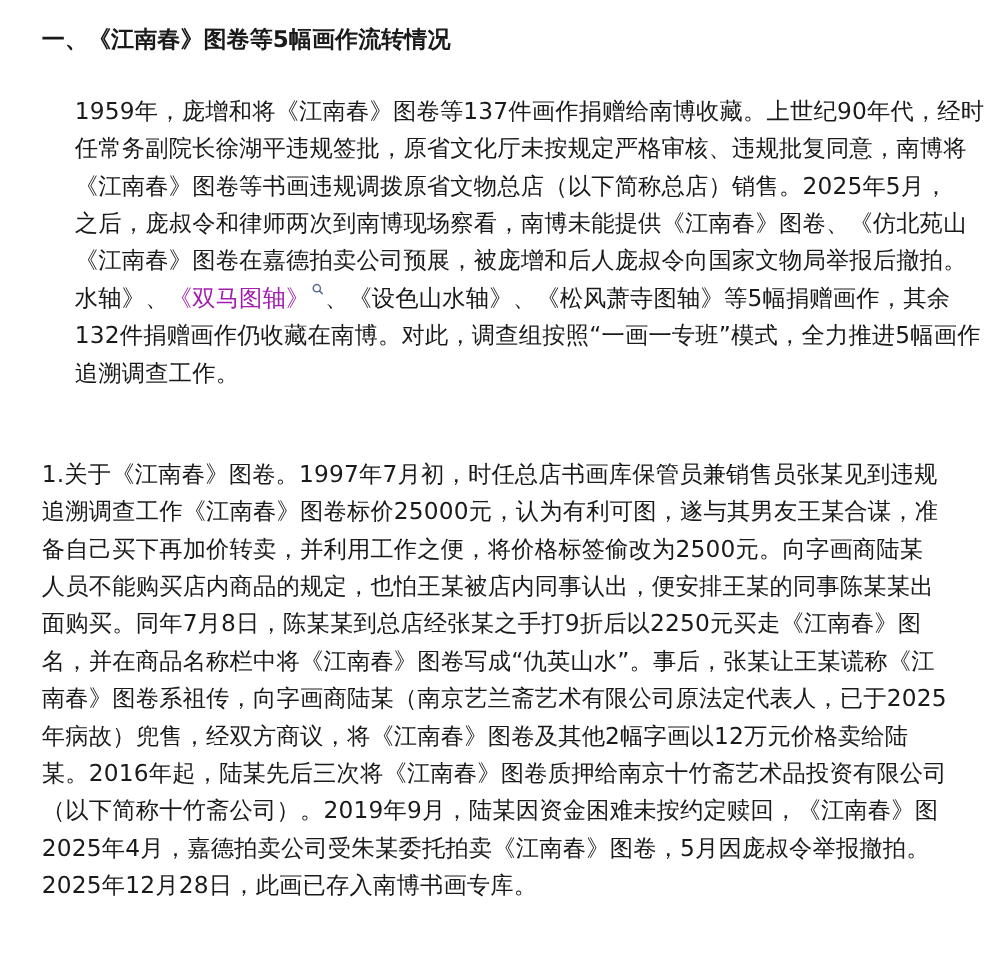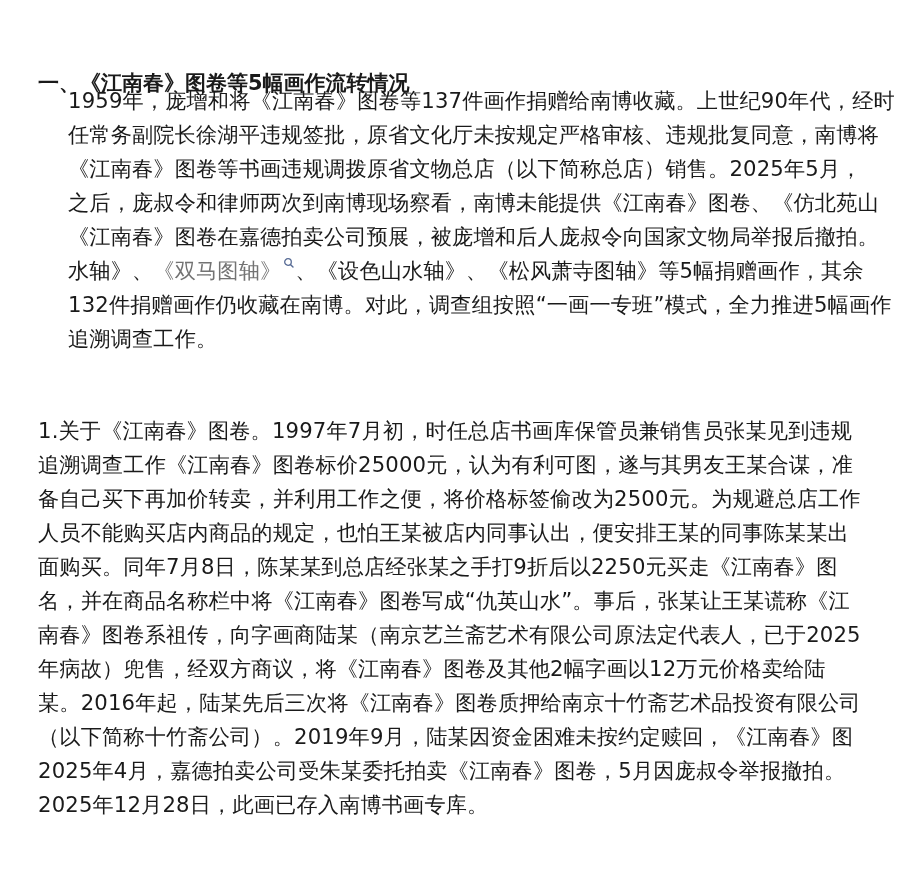--- a/index.html
+++ b/index.html
@@ -23,39 +23,38 @@
     }
     .heading {
       position: absolute;
       left: 0;
       top: 20px;
       font-size: 21px;
       font-weight: bold;
       line-height: 32px;
       white-space: nowrap;
       color: #1a1a1a;
-      margin-top: 47px;
     }
     .para {
       position: absolute;
       left: 0;
       width: 860px;
     }
     .line {
       display: block;
       height: 34px;
       line-height: 34px;
       font-size: 21.2px;
       white-space: nowrap;
       letter-spacing: 0.15px;
     }
     .p1 { top: 84px; margin-left: 30px; }
     .p2 { top: 414px; }
     .link {
-      color: #737373;
+      color: #a21caf;
       text-decoration: none;
       cursor: pointer;
       font-family: Liberation Mono, monospace;
     }
     .search-icon {
       display: inline-block;
       position: relative;
       width: 12px;
       height: 14px;
       vertical-align: top;
@@ -82,21 +81,21 @@
             <circle cx="5" cy="5" r="3.3" fill="none" stroke="#576b95" stroke-width="1.3"></circle>
             <line x1="7.4" y1="7.4" x2="10" y2="10" stroke="#576b95" stroke-width="1.4" stroke-linecap="round"></line>
           </svg></span><span>、《设色山水轴》、《松风萧寺图轴》等5幅捐赠画作，其余</span></span>
     <span class="line">132件捐赠画作仍收藏在南博。对此，调查组按照“一画一专班”模式，全力推进5幅画作</span>
     <span class="line">追溯调查工作。</span>
   </div>
 
   <div class="para p2">
     <span class="line">1.关于《江南春》图卷。1997年7月初，时任总店书画库保管员兼销售员张某见到违规</span>
     <span class="line">追溯调查工作《江南春》图卷标价25000元，认为有利可图，遂与其男友王某合谋，准</span>
-    <span class="line">备自己买下再加价转卖，并利用工作之便，将价格标签偷改为2500元。为规避总店工作</span>
+    <span class="line">备自己买下再加价转卖，并利用工作之便，将价格标签偷改为2500元。向字画商陆某</span>
     <span class="line">人员不能购买店内商品的规定，也怕王某被店内同事认出，便安排王某的同事陈某某出</span>
     <span class="line">面购买。同年7月8日，陈某某到总店经张某之手打9折后以2250元买走《江南春》图</span>
     <span class="line">名，并在商品名称栏中将《江南春》图卷写成“仇英山水”。事后，张某让王某谎称《江</span>
     <span class="line">南春》图卷系祖传，向字画商陆某（南京艺兰斋艺术有限公司原法定代表人，已于2025</span>
     <span class="line">年病故）兜售，经双方商议，将《江南春》图卷及其他2幅字画以12万元价格卖给陆</span>
     <span class="line">某。2016年起，陆某先后三次将《江南春》图卷质押给南京十竹斋艺术品投资有限公司</span>
     <span class="line">（以下简称十竹斋公司）。2019年9月，陆某因资金困难未按约定赎回，《江南春》图</span>
     <span class="line">2025年4月，嘉德拍卖公司受朱某委托拍卖《江南春》图卷，5月因庞叔令举报撤拍。</span>
     <span class="line">2025年12月28日，此画已存入南博书画专库。</span>
   </div>

